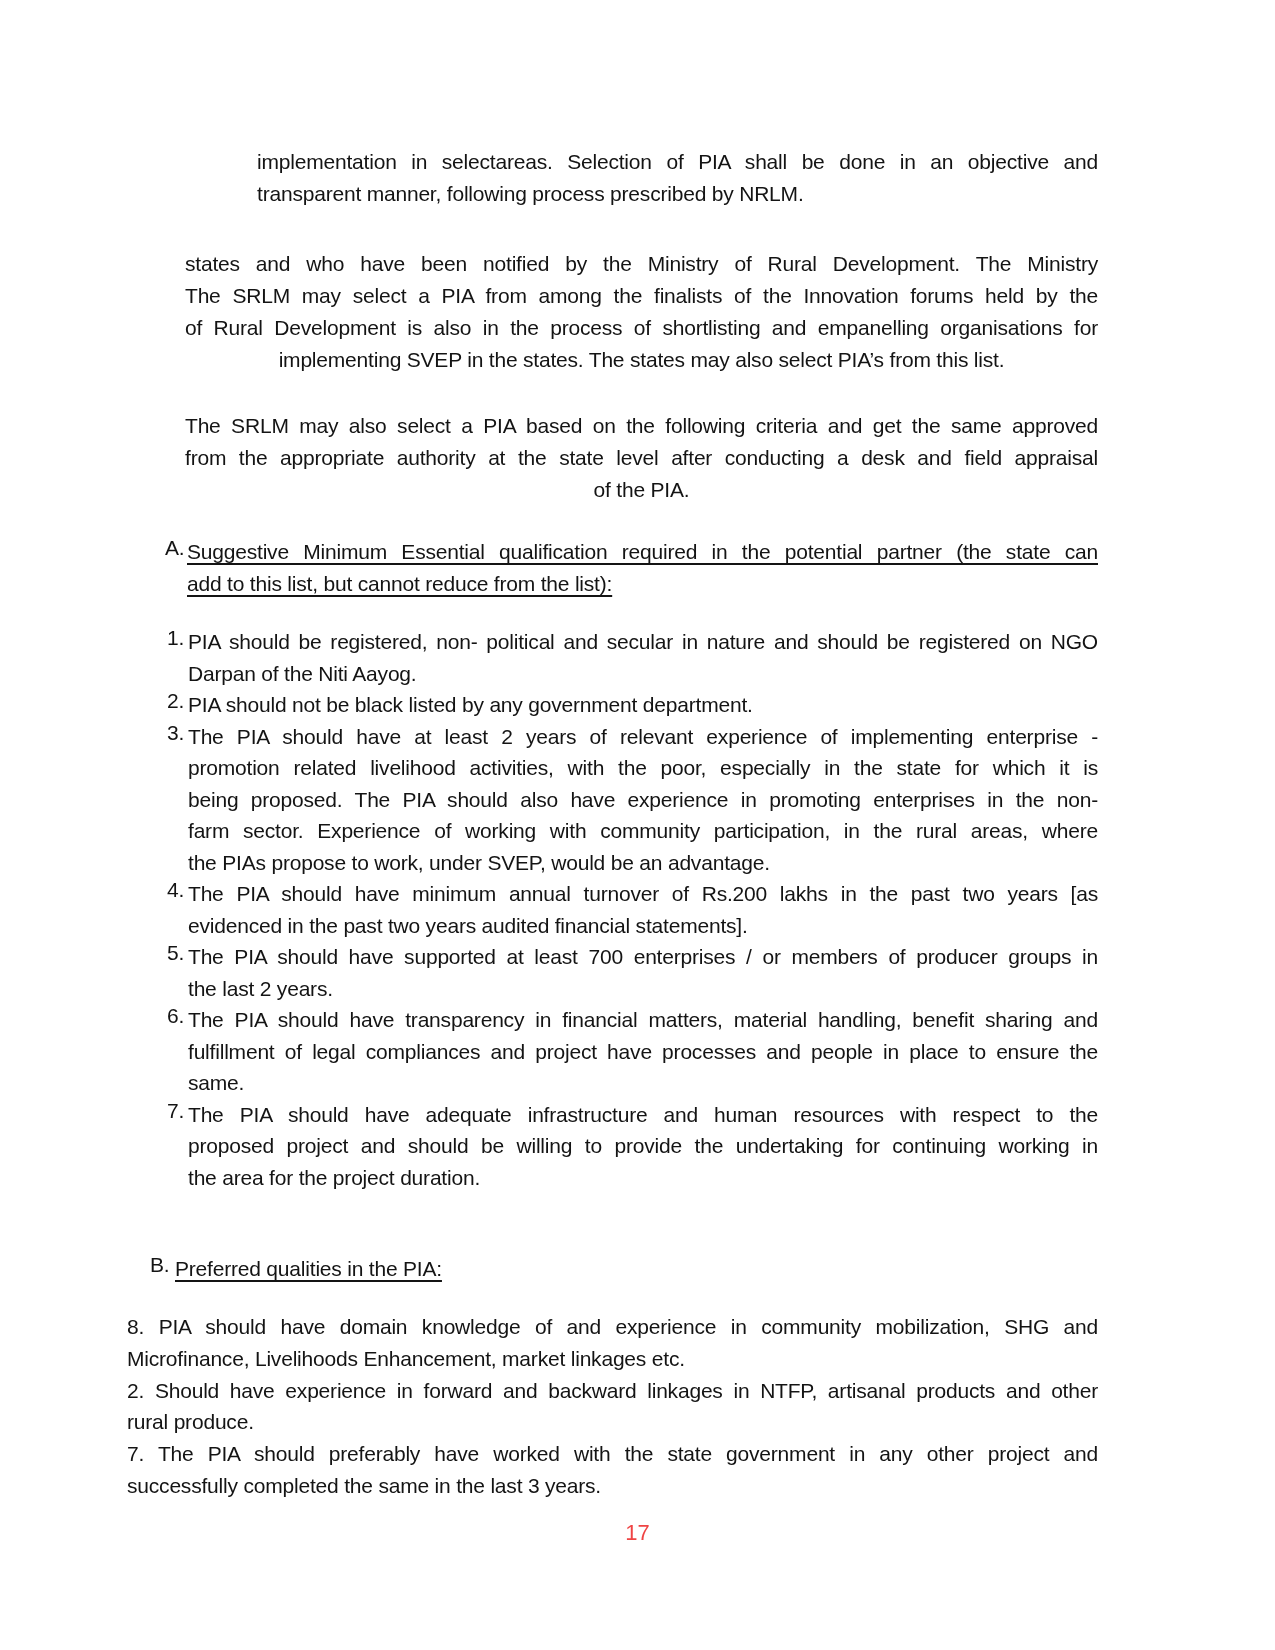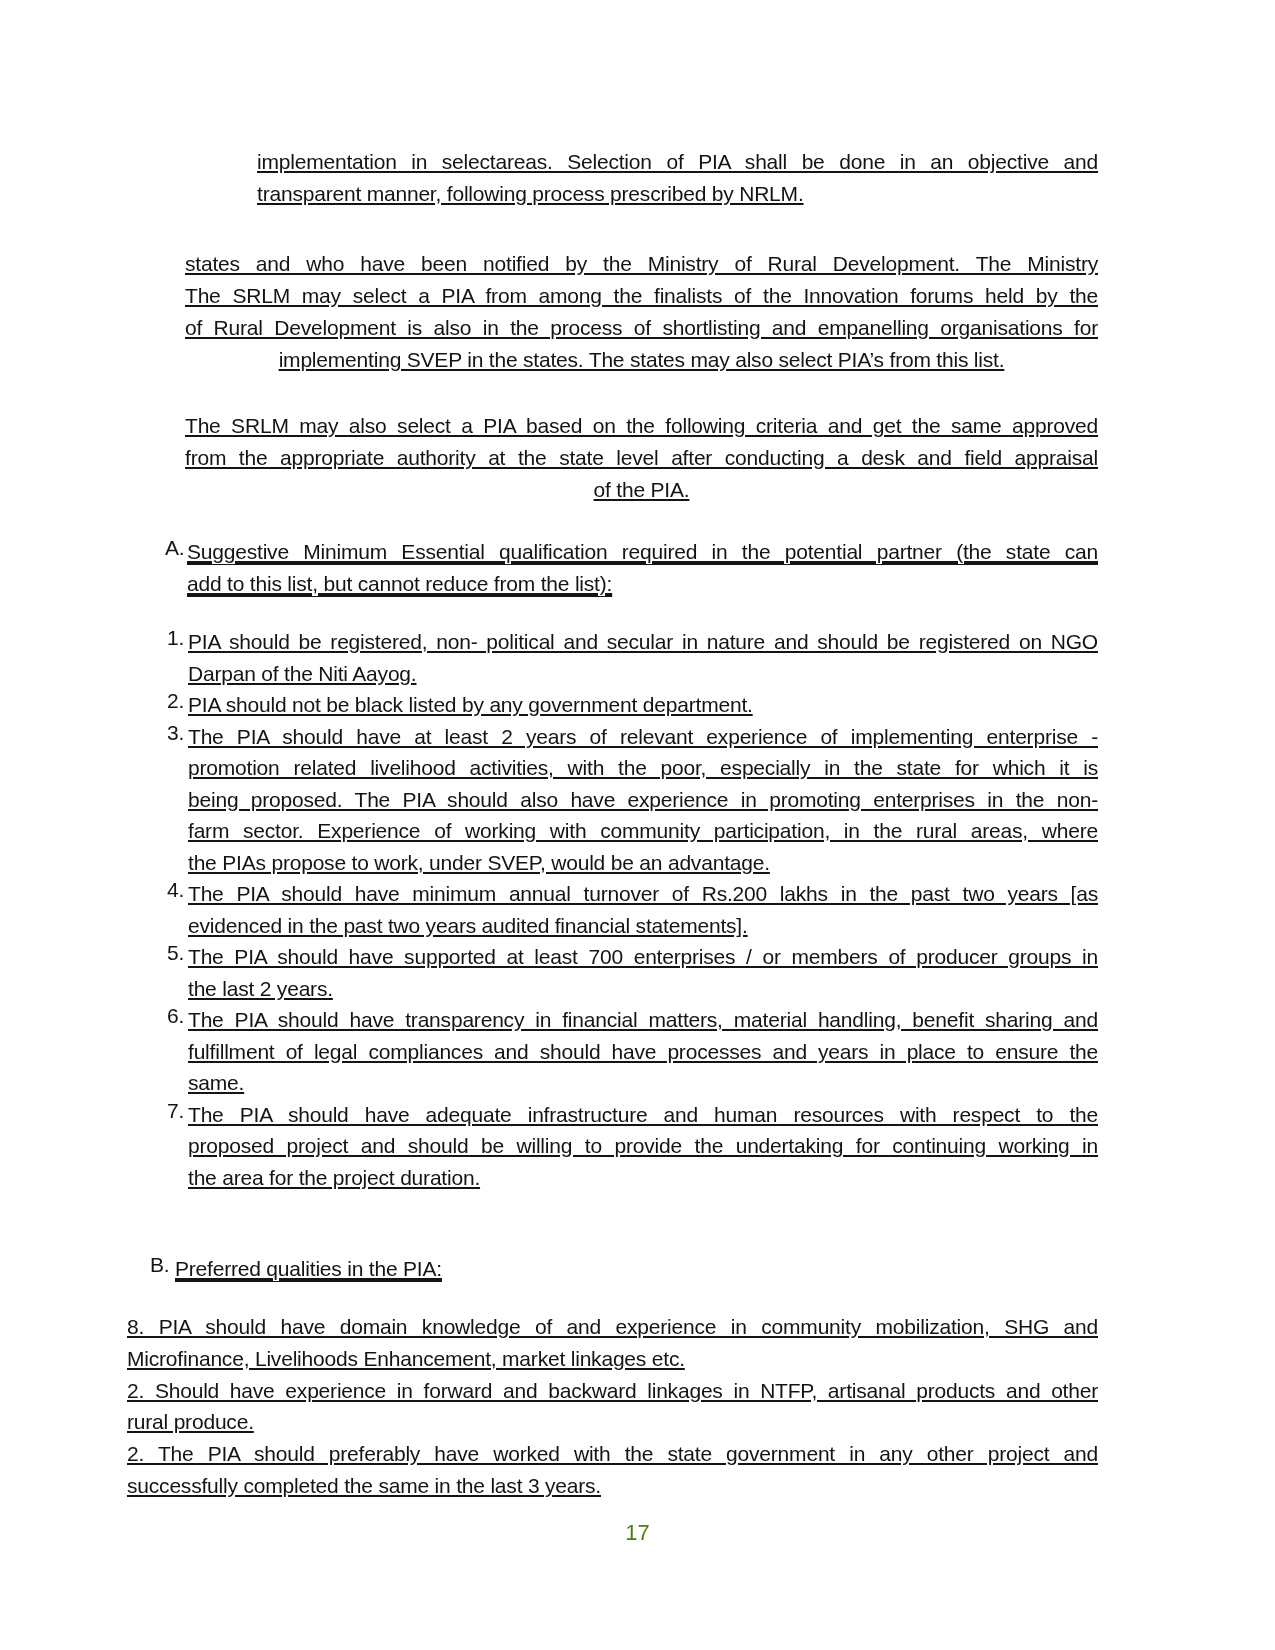--- a/index.html
+++ b/index.html
@@ -13,21 +13,20 @@
     font-family:"Liberation Sans","DejaVu Sans",sans-serif;
     font-size:21px;
     letter-spacing:-0.2px;
     overflow:hidden;
   }
   .doc{
     position:absolute;
     left:127px;
     top:146px;
     width:971px;
-    text-decoration:underline;
   }
   .blk{position:relative;}
   .line{line-height:31.8px; white-space:normal;}
   .line.just{text-align:justify; text-align-last:justify;}
   .line.ul{text-decoration:underline; text-underline-offset:4px; text-decoration-thickness:1.5px;}
   .marker{position:absolute;}
 
   .p-deep{padding-left:130px; margin-top:0;}
   .p-deep .line{line-height:32px;}
   .p{padding-left:58px; margin-top:38px;}
@@ -52,21 +51,21 @@
   .b-item .line{line-height:31.8px;}
   .b-heading + .b-item{margin-top:26px;}
 
   .pageno{
     position:absolute;
     left:0; right:0;
     top:1520px;
     text-align:center;
     font-size:22px;
     letter-spacing:0;
-    color:#4d7c0f;
+    color:#ef4444;
   }
 </style>
 </head>
 <body>
 
 <div class="page">
   <div class="doc" id="doc">
       <div class="blk p-deep">
         <div class="line just">implementation in selectareas. Selection of PIA shall be done in an objective and</div>
         <div class="line">transparent manner, following process prescribed by NRLM.</div>
@@ -110,21 +109,21 @@
         <div class="line">evidenced in the past two years audited financial statements].</div>
       </div>
       <div class="blk a-item">
         <span class="marker">5.</span>
         <div class="line just">The PIA should have supported at least 700 enterprises / or members of producer groups in</div>
         <div class="line">the last 2 years.</div>
       </div>
       <div class="blk a-item">
         <span class="marker">6.</span>
         <div class="line just">The PIA should have transparency in financial matters, material handling, benefit sharing and</div>
-        <div class="line just">fulfillment of legal compliances and should have processes and years in place to ensure the</div>
+        <div class="line just">fulfillment of legal compliances and project have processes and people in place to ensure the</div>
         <div class="line">same.</div>
       </div>
       <div class="blk a-item">
         <span class="marker">7.</span>
         <div class="line just">The PIA should have adequate infrastructure and human resources with respect to the</div>
         <div class="line just">proposed project and should be willing to provide the undertaking for continuing working in</div>
         <div class="line">the area for the project duration.</div>
       </div>
       <div class="blk b-heading">
         <span class="marker">B.</span>
@@ -132,18 +131,18 @@
       </div>
       <div class="blk b-item">
         <div class="line just">8. PIA should have domain knowledge of and experience in community mobilization, SHG and</div>
         <div class="line">Microfinance, Livelihoods Enhancement, market linkages etc.</div>
       </div>
       <div class="blk b-item">
         <div class="line just">2. Should have experience in forward and backward linkages in NTFP, artisanal products and other</div>
         <div class="line">rural produce.</div>
       </div>
       <div class="blk b-item">
-        <div class="line just">2. The PIA should preferably have worked with the state government in any other project and</div>
+        <div class="line just">7. The PIA should preferably have worked with the state government in any other project and</div>
         <div class="line">successfully completed the same in the last 3 years.</div>
       </div>
     </div>
   <div class="pageno">17</div>
 </div>
 
 </body></html>

